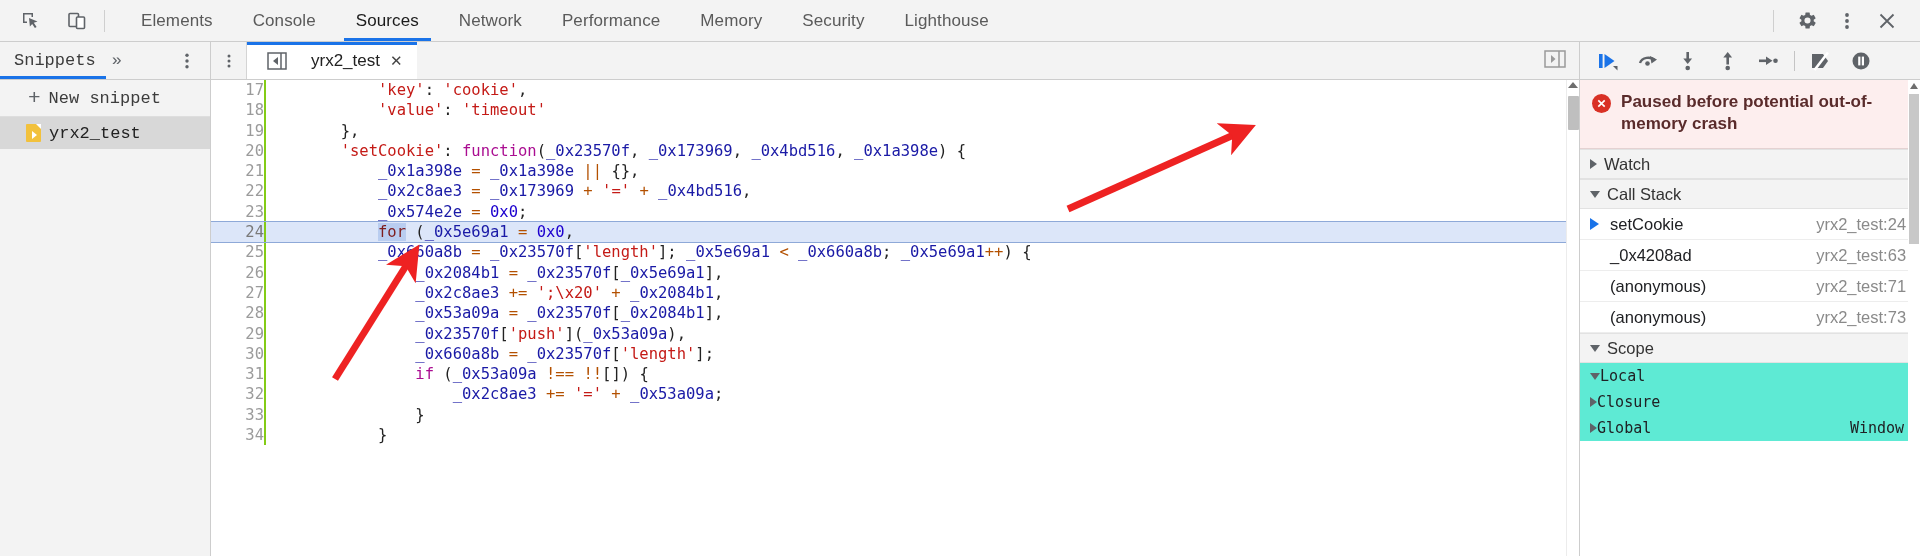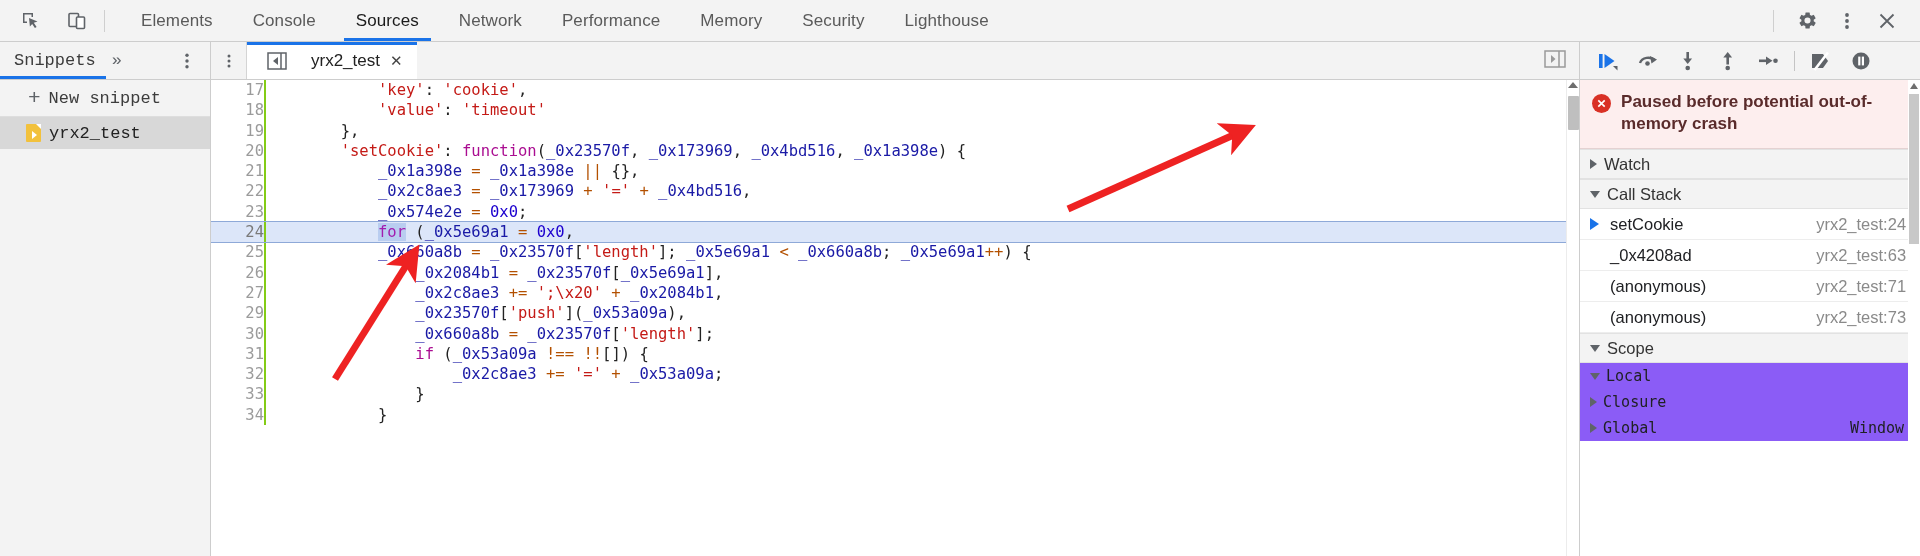--- a/index.html
+++ b/index.html
@@ -226,21 +226,21 @@
   }
   tr.exec-line td { background: #dce6f9; }
   tr.exec-line td.gutter { background: #dce6f9; color:#7a7a7a; }
   tr.exec-line { outline: 1px solid #8ea9d8; }
   .tok-str  { color: #c41a16; }
   .tok-key  { color: #aa0d91; }
   .tok-num  { color: #1c00cf; }
   .tok-plain{ color: #222; }
   .tok-op   { color: #b35000; }
   .tok-var  { color: #1a1aa6; }
-  .exec-tok { background: #b9cdf0; color:#a21caf;text-align:center; }
+  .exec-tok { background: #b9cdf0; color:#7f1d1d;text-align:center; }
 
   .vscroll {
     width: 13px; flex: 0 0 13px;
     background: #fff;
     border-left: 1px solid #ececec;
     position: relative;
   }
   .vscroll .up {
     position:absolute; top:2px; left:50%; transform:translateX(-50%);
     width:0;height:0;
@@ -332,25 +332,25 @@
     border-top: 6px solid transparent;
     border-bottom: 6px solid transparent;
   }
   .stack-name { white-space: nowrap; }
   .stack-loc {
     margin-left: auto; color: #8a8a8a; font-size: 16.5px;
     white-space: nowrap;
   }
   .scope-row {
     height: 26px;
-    display: flex; align-items: center; gap: 6px;
+    display: flex; align-items: center; 
     padding-left: 10px; padding-right: 16px;
     font-family: "DejaVu Sans Mono", monospace;
     font-size: 15px; color: #202124;
-    background: #8b5cf6;
+    background: #5eead4;
   }
   .scope-row .val {
     margin-left: auto; color: #202124;
   }
 
   .dbg-vscroll {
     position: absolute; right: 0; top: 38px; bottom: 0;
     width: 12px; background: #fff;
   }
   .dbg-vscroll .up {
@@ -545,20 +545,24 @@
                 </tr>
                 <tr>
                   <td class="gutter">26</td>
                   <td class="codecell">                <span class="tok-var">_0x2084b1</span> <span class="tok-op">=</span> <span class="tok-var">_0x23570f</span><span class="tok-plain">[</span><span class="tok-var">_0x5e69a1</span><span class="tok-plain">]</span><span class="tok-plain">,</span></td>
                 </tr>
                 <tr>
                   <td class="gutter">27</td>
                   <td class="codecell">                <span class="tok-var">_0x2c8ae3</span> <span class="tok-op">+</span><span class="tok-op">=</span> <span class="tok-str">';\x20'</span> <span class="tok-op">+</span> <span class="tok-var">_0x2084b1</span><span class="tok-plain">,</span></td>
                 </tr>
                 <tr>
+                  <td class="gutter">28</td>
+                  <td class="codecell">                <span class="tok-var">_0x53a09a</span> <span class="tok-op">=</span> <span class="tok-var">_0x23570f</span><span class="tok-plain">[</span><span class="tok-var">_0x2084b1</span><span class="tok-plain">]</span><span class="tok-plain">,</span></td>
+                </tr>
+                <tr>
                   <td class="gutter">29</td>
                   <td class="codecell">                <span class="tok-var">_0x23570f</span><span class="tok-plain">[</span><span class="tok-str">'push'</span><span class="tok-plain">]</span><span class="tok-plain">(</span><span class="tok-var">_0x53a09a</span><span class="tok-plain">)</span><span class="tok-plain">,</span></td>
                 </tr>
                 <tr>
                   <td class="gutter">30</td>
                   <td class="codecell">                <span class="tok-var">_0x660a8b</span> <span class="tok-op">=</span> <span class="tok-var">_0x23570f</span><span class="tok-plain">[</span><span class="tok-str">'length'</span><span class="tok-plain">]</span><span class="tok-plain">;</span></td>
                 </tr>
                 <tr>
                   <td class="gutter">31</td>
                   <td class="codecell">                <span class="tok-key">if</span> <span class="tok-plain">(</span><span class="tok-var">_0x53a09a</span> <span class="tok-op">!</span><span class="tok-op">=</span><span class="tok-op">=</span> <span class="tok-op">!</span><span class="tok-op">!</span><span class="tok-plain">[</span><span class="tok-plain">]</span><span class="tok-plain">)</span> <span class="tok-plain">{</span></td>

